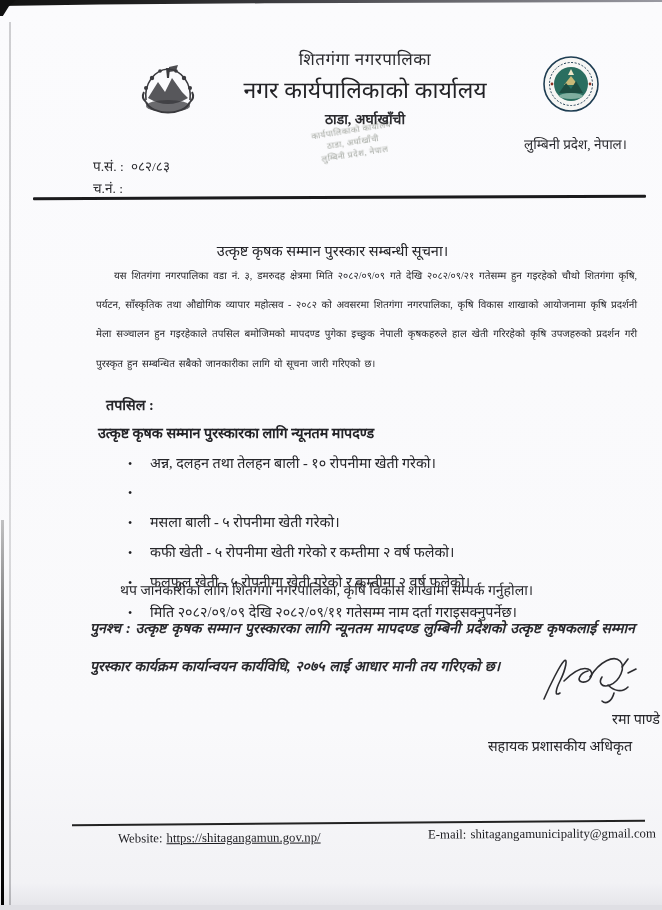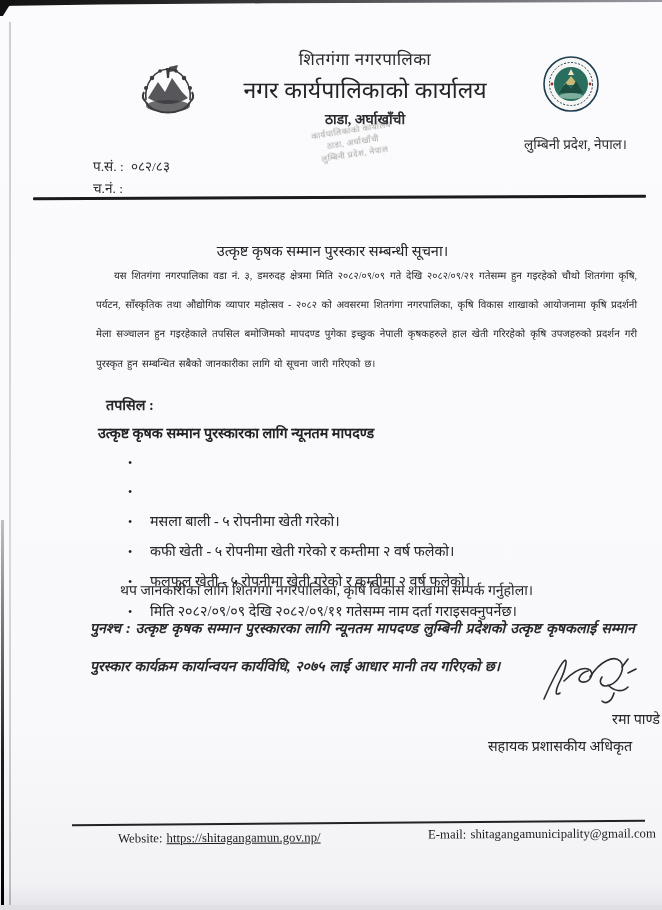--- a/index.html
+++ b/index.html
@@ -222,20 +222,21 @@
   <div class="subject">उत्कृष्ट कृषक सम्मान पुरस्कार सम्बन्धी सूचना।</div>
 
   <div class="body-par">यस शितगंगा नगरपालिका वडा नं. ३, डमरुदह क्षेत्रमा मिति २०८२/०९/०९ गते देखि २०८२/०९/२१ गतेसम्म हुन गइरहेको चौथो शितगंगा कृषि, पर्यटन, साँस्कृतिक तथा औद्योगिक व्यापार महोत्सव - २०८२ को अवसरमा शितगंगा नगरपालिका, कृषि विकास शाखाको आयोजनामा कृषि प्रदर्शनी मेला सञ्चालन हुन गइरहेकाले तपसिल बमोजिमको मापदण्ड पुगेका इच्छुक नेपाली कृषकहरुले हाल खेती गरिरहेको कृषि उपजहरुको प्रदर्शन गरी पुरस्कृत हुन सम्बन्धित सबैको जानकारीका लागि यो सूचना जारी गरिएको छ।</div>
 
   <div class="details-label">तपसिल :</div>
   <div class="criteria-heading">उत्कृष्ट कृषक सम्मान पुरस्कारका लागि न्यूनतम मापदण्ड</div>
 
   <ul class="criteria-list">
     <li class="criteria-item">
       <span class="bullet-glyph">•</span>
+      <span>अन्न, दलहन तथा तेलहन बाली - १० रोपनीमा खेती गरेको।</span>
     </li>
     <li class="criteria-item">
       <span class="bullet-glyph">•</span>
     </li>
     <li class="criteria-item">
       <span class="bullet-glyph">•</span>
       <span>मसला बाली - ५ रोपनीमा खेती गरेको।</span>
     </li>
     <li class="criteria-item">
       <span class="bullet-glyph">•</span>

